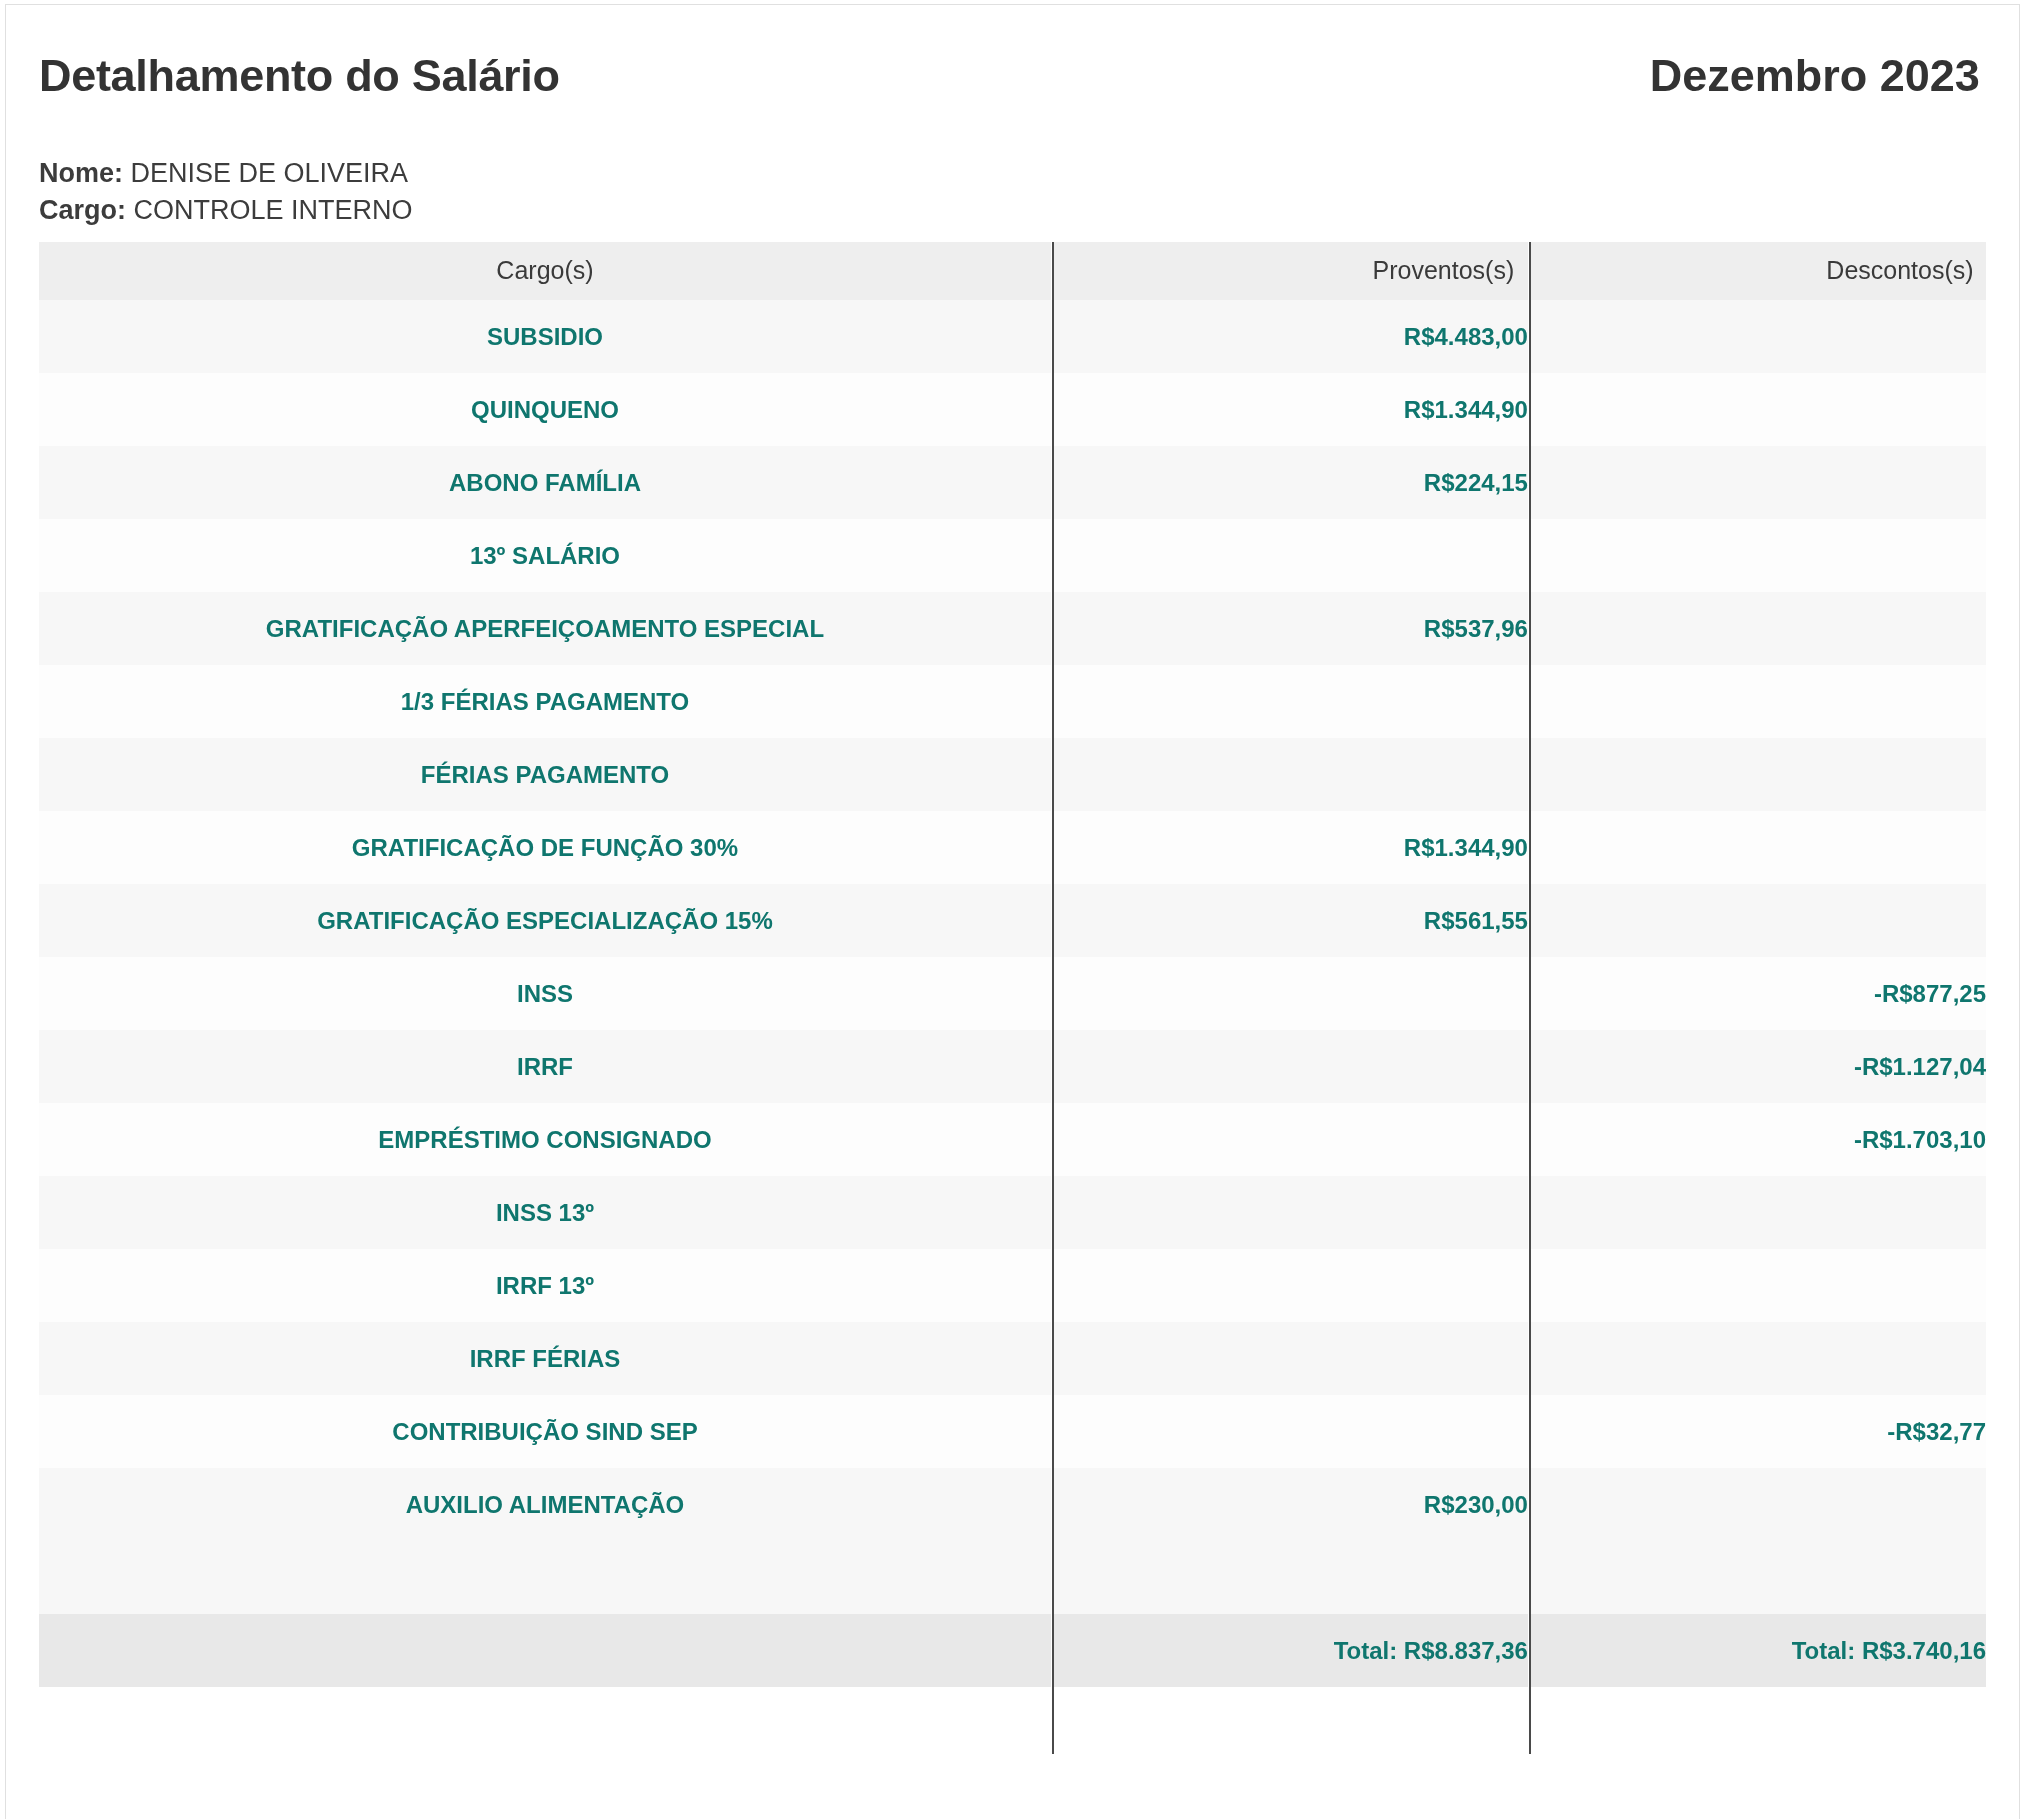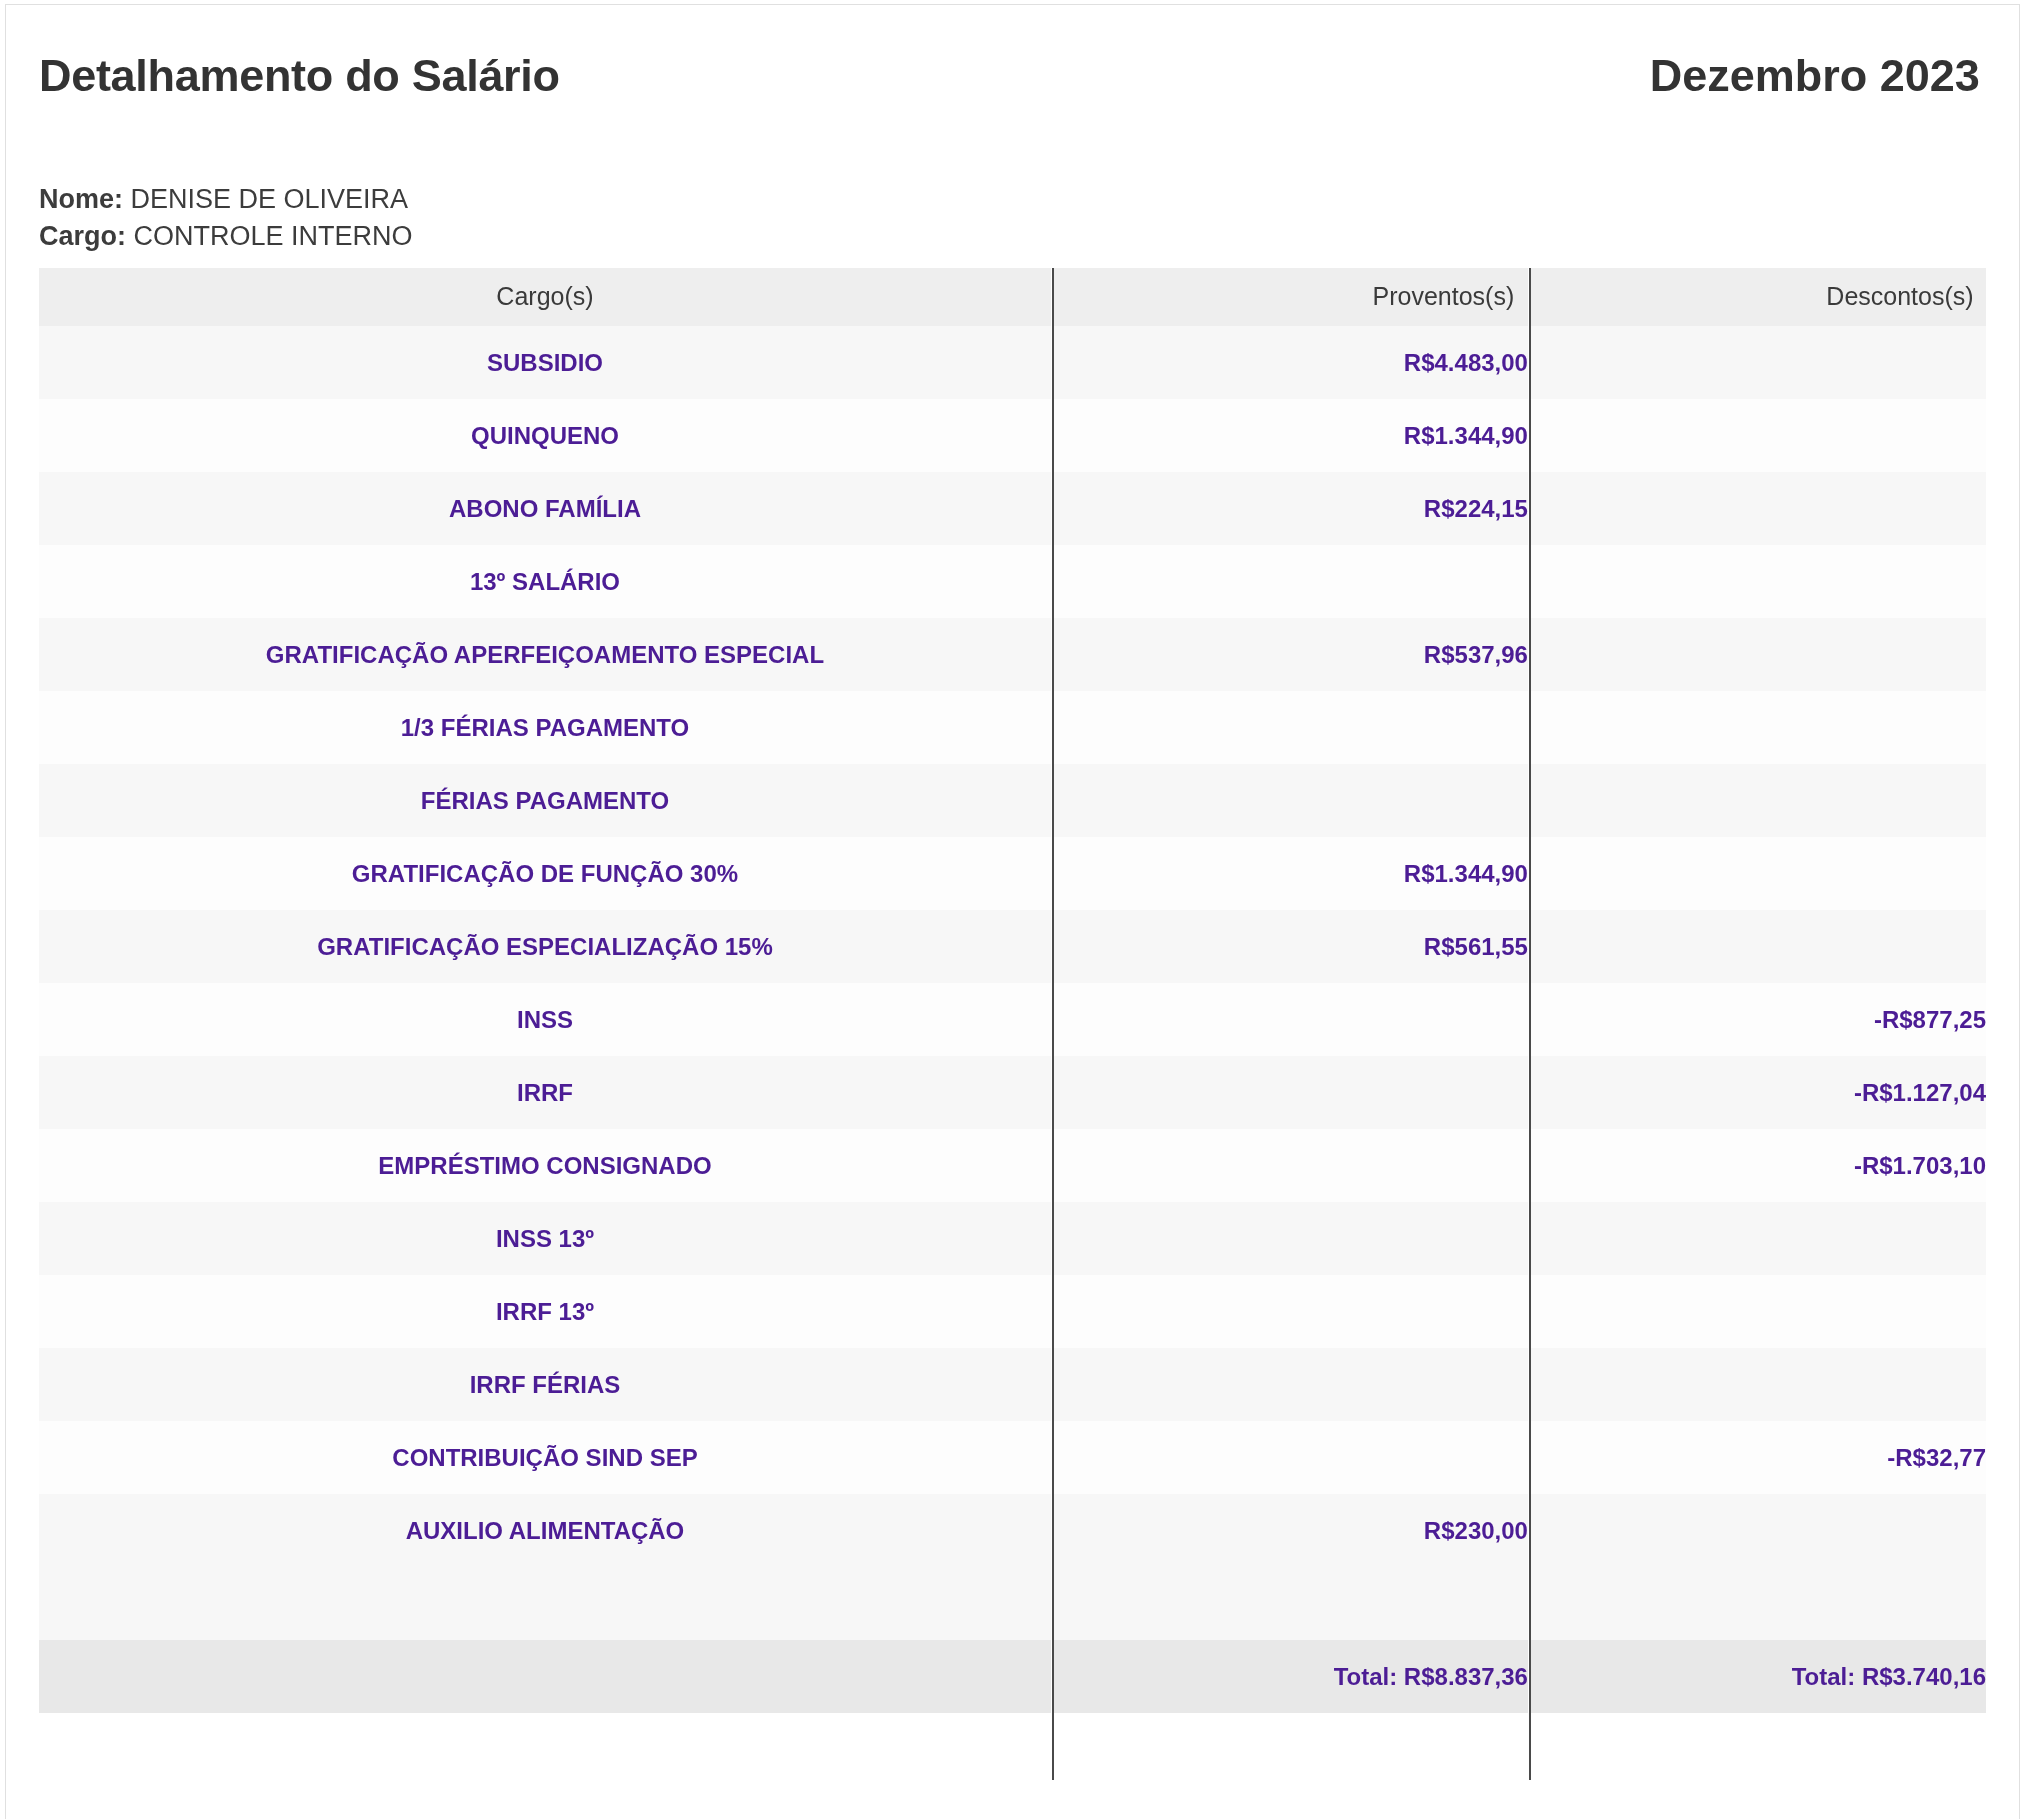--- a/index.html
+++ b/index.html
@@ -50,21 +50,21 @@
     color: #333333;
     letter-spacing: -0.3px;
   }
   .doc-period {
     font-size: 45px;
     font-weight: bold;
     color: #333333;
     padding-right: 6.2px;
   }
   .meta {
-    margin-top: 82px;
+    margin-top: 56px;
     font-size: 27px;
     color: #3c3c3c;
     line-height: 1.18;
   }
   .meta .row {
     margin-bottom: 5.6px;
     white-space: nowrap;
   }
   .meta .lbl {
     font-weight: bold;
@@ -92,21 +92,21 @@
     height: 39px;
     box-sizing: border-box;
   }
   th.h-verba { text-align: center; }
   th.h-prov  { text-align: right; padding-right: 13.7px !important; border-left: 1.9px solid #ffffff; margin-top: 26px; }
   th.h-desc  { text-align: right; padding-right: 12.4px !important; border-left: 1.9px solid #ffffff; }
 
   table.payslip tbody td {
     font-size: 24px;
     font-weight: bold;
-    color: #4c1d95;
+    color: #0f766e;
     height: 73px;
     padding: 0;
     box-sizing: border-box;
   }
   td.t-verba { text-align: center; }
   td.t-prov  { text-align: right; padding-right: 13.7px; border-left: 1.9px solid #ffffff; }
   td.t-desc  { text-align: right; padding-right: 12.4px; border-left: 1.9px solid #ffffff; }
 
   tbody tr.odd  td { background: #f7f7f7; }
   tbody tr.even td { background: #fdfdfd; }

